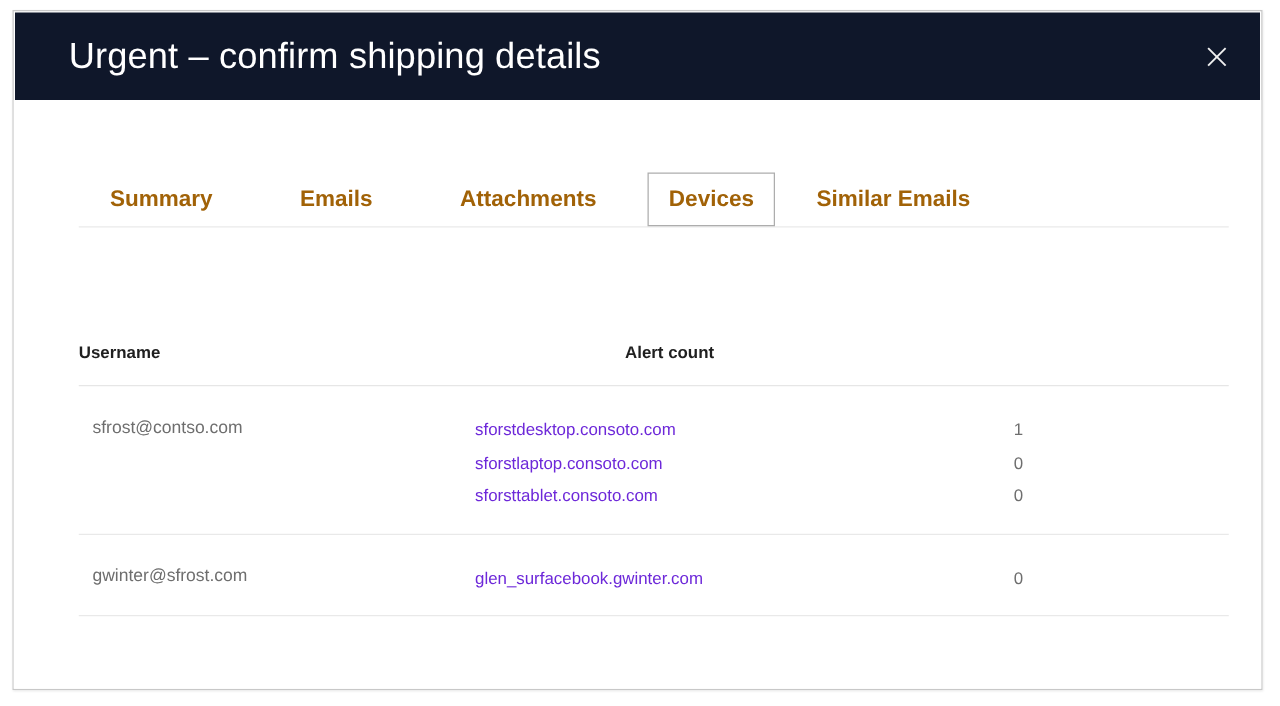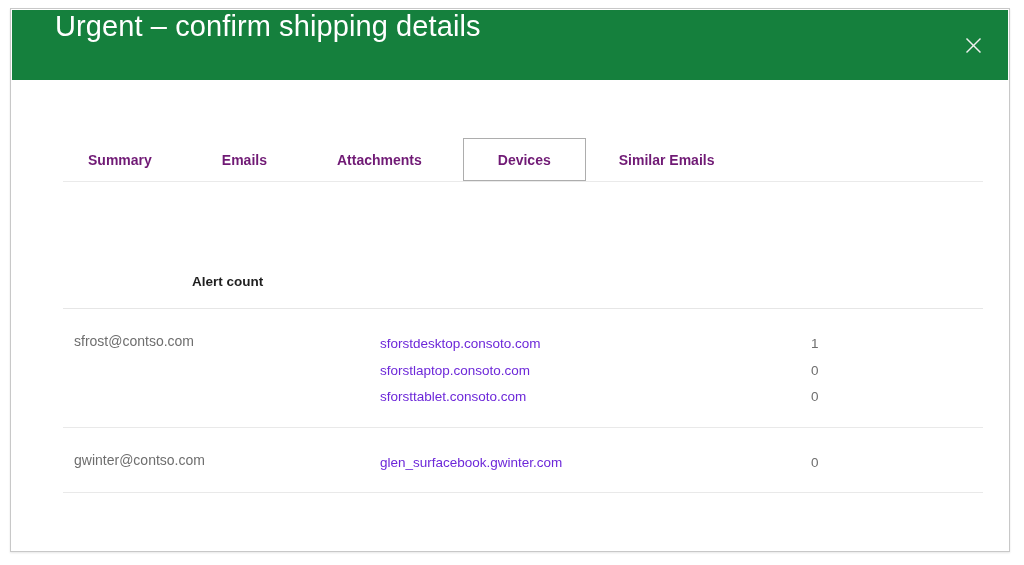--- a/index.html
+++ b/index.html
@@ -34,22 +34,23 @@
     box-shadow: 0 1px 2px rgba(0,0,0,0.10);
   }
 
   
   .titlebar {
     position: absolute;
     left: 1px;
     top: 1px;
     width: 996px;
     height: 70px;
-    background: #15803d;
-    display: flex;
+    background: #0f172a;
+    display: flex;
+    align-items: center;
     box-sizing: border-box;
   }
   .dialog-title {
     margin-left: 43px;
     color: #ffffff;
     font-size: 29px;
     font-weight: 400;
     letter-spacing: 0.1px;
     white-space: nowrap;
   }
@@ -89,37 +90,37 @@
   }
   .tablist {
     display: flex;
     align-items: stretch;
     height: 43px;
   }
   .tab {
     display: flex;
     align-items: center;
     justify-content: center;
-    font-size: 14px;
+    font-size: 18px;
     font-weight: bold;
-    color: #701a75;
+    color: #a16207;
     padding: 0 12px;
     margin-right: 30px;
     box-sizing: border-box;
     border: 1px solid transparent;
     cursor: pointer;
     white-space: nowrap;
   }
   .tab.selected {
     border: 1px solid #adadad;
   }
   .tab.t-summary { margin-left: 12px; margin-right: 44px; }
   .tab.t-details { margin-right: 44px; }
   .tab.t-attachments { margin-right: 28px; }
-  .tab.t-devices { width: 123px; padding: 0; margin-right: 20px; }
+  .tab.t-devices { width: 102px; padding: 0; margin-right: 20px; }
 
   
   .table {
     position: absolute;
     left: 52px;
     top: 158px;
     width: 920px;
   }
   .trow {
     display: flex;
@@ -211,20 +212,23 @@
             </div>
           <div class="tab t-similar">
               <span>Similar Emails</span>
             </div>
         </div>
       </div>
 
       <div class="table">
 
         <div class="trow thead">
+          <div class="col-user cell">
+            <span class="cell-inner">Username</span>
+          </div>
           <div class="col-alert cell">
             <span class="cell-inner">Alert count</span>
           </div>
         </div>
 
         <div class="trow group">
           <div class="col-user">
             <div class="username">sfrost@contso.com</div>
           </div>
           <div class="col-device">
@@ -238,21 +242,21 @@
             <div class="alert-list">
               <span class="alert-count">1</span>
               <span class="alert-count">0</span>
               <span class="alert-count">0</span>
             </div>
           </div>
         </div>
 
         <div class="trow group last">
           <div class="col-user">
-            <div class="username">gwinter@contso.com</div>
+            <div class="username">gwinter@sfrost.com</div>
           </div>
           <div class="col-device">
             <div class="device-list">
               <a class="device-link">glen_surfacebook.gwinter.com</a>
             </div>
           </div>
           <div class="col-alert">
             <div class="alert-list">
               <span class="alert-count">0</span>
             </div>

